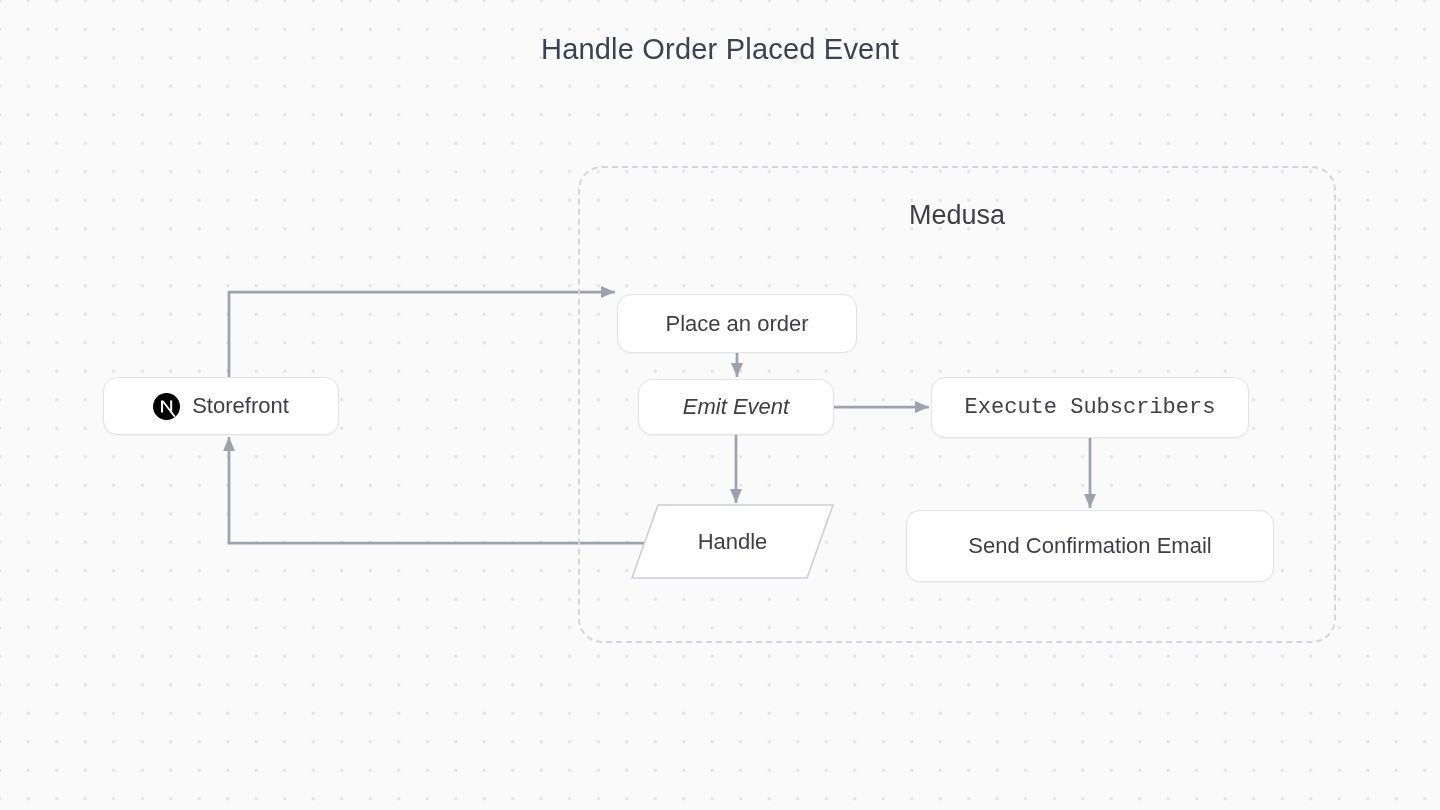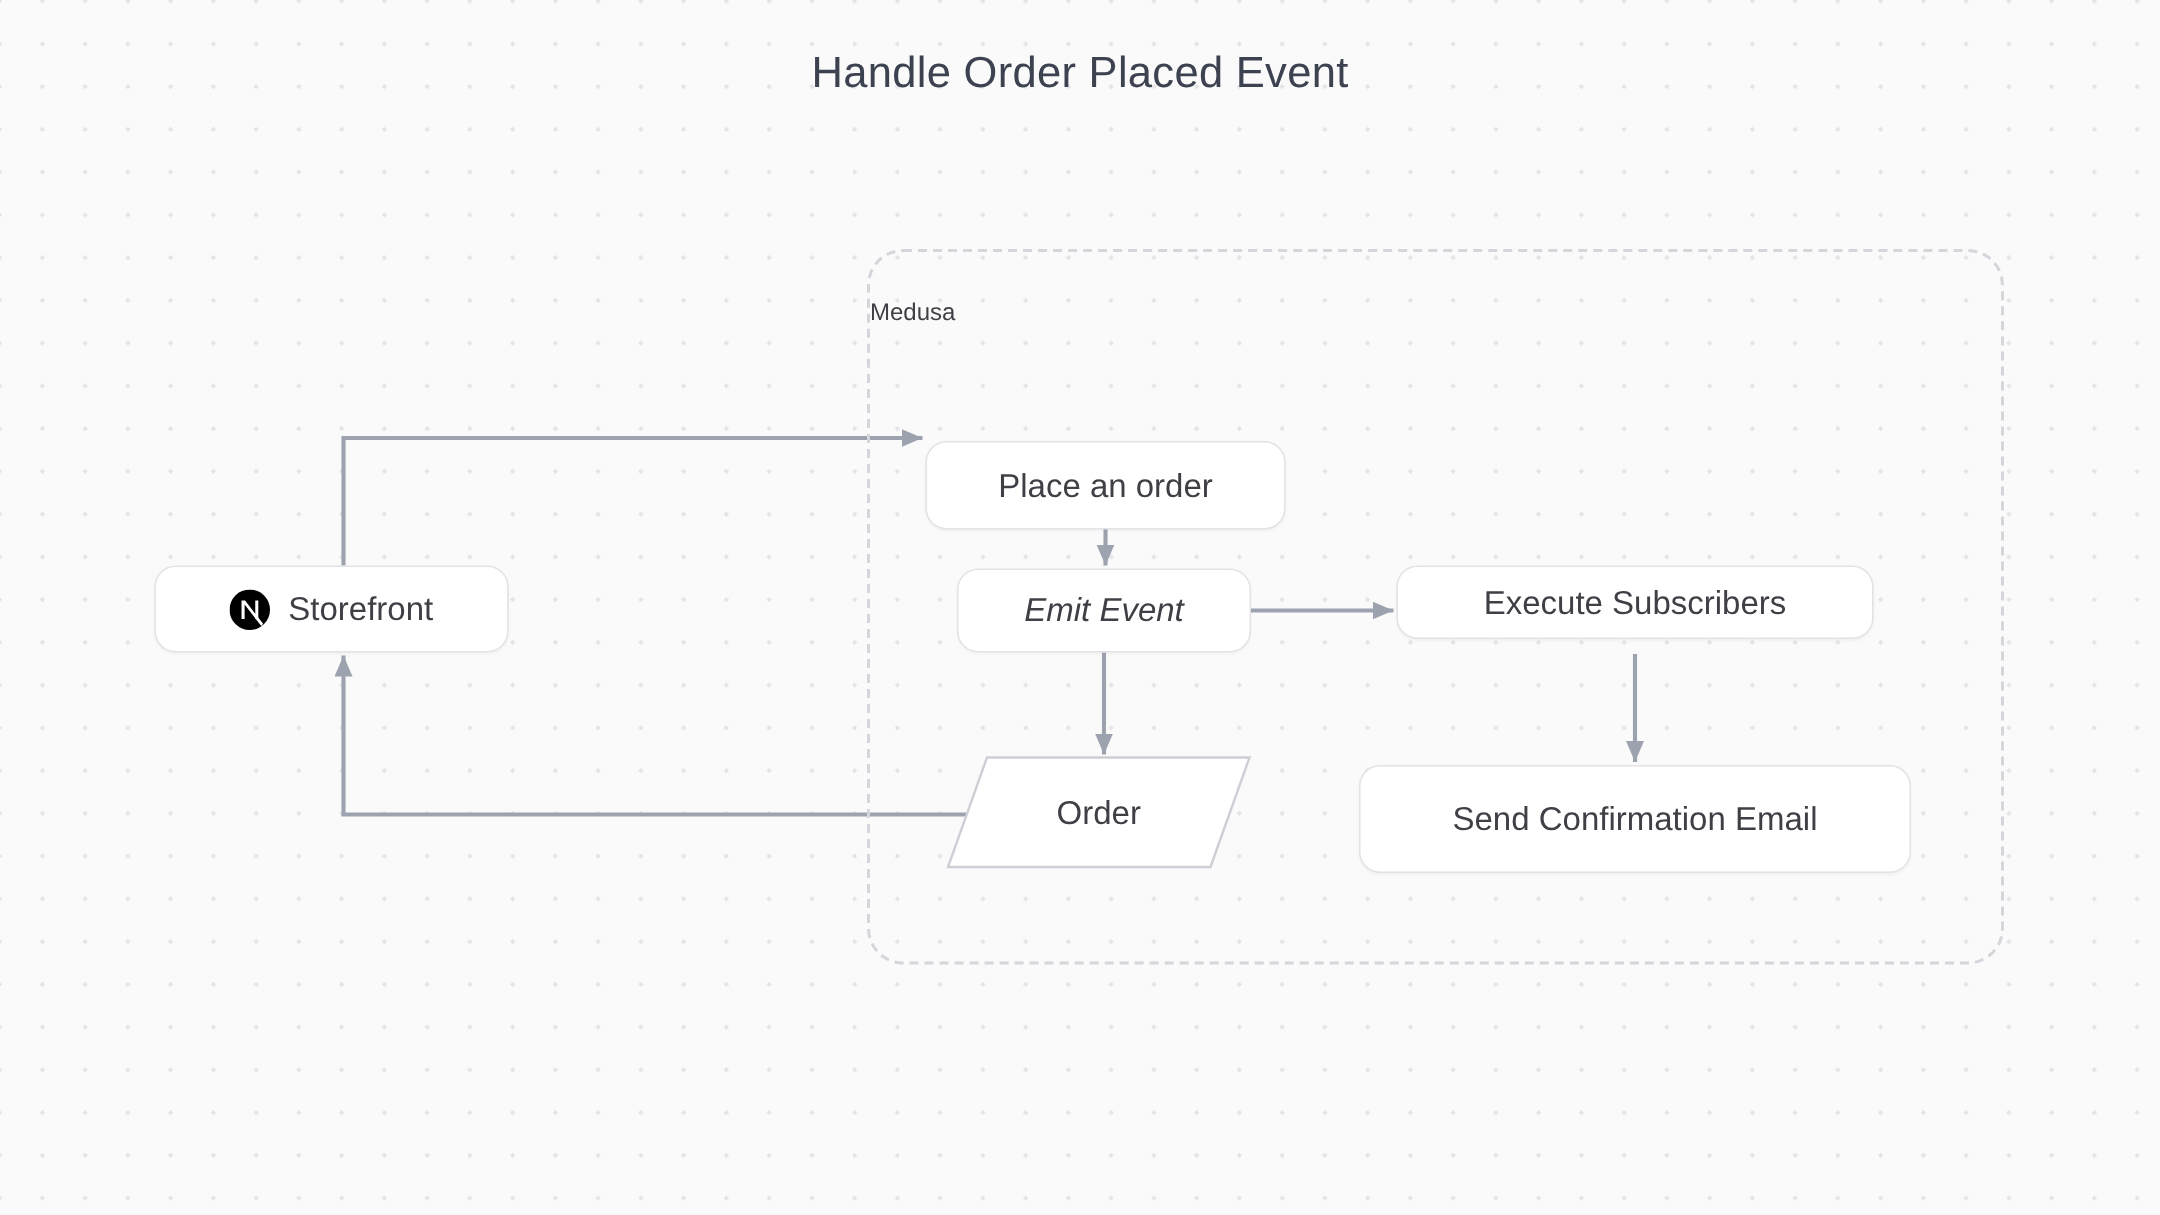--- a/index.html
+++ b/index.html
@@ -29,22 +29,22 @@
     position: absolute;
     left: 578px; top: 166px;
     width: 758px; height: 477px;
     border: 2px dashed #d5d5dc;
     border-radius: 24px;
     box-sizing: border-box;
   }
   .subgraph-label {
     position: absolute;
     left: 0; right: 0; top: 32px;
-    text-align: left;
-    font-size: 16px;
+    text-align: center;
+    font-size: 27px;
     font-weight: 500;
     color: #3f3f46;
   }
   .edge-layer {
     position: absolute;
     left: 0; top: 0;
     width: 1440px; height: 810px;
   }
   .node {
     position: absolute;
@@ -58,21 +58,21 @@
     justify-content: center;
     gap: 12px;
     font-size: 22px;
     font-weight: 500;
     color: #3f3f46;
     white-space: nowrap;
   }
   .node-storefront          { left: 103px; top: 377px; width: 236px; height: 58px; }
   .node-place-order         { left: 617px; top: 258px; width: 240px; height: 59px; margin-top: 36px; }
   .node-emit-event          { left: 638px; top: 379px; width: 196px; height: 56px; font-style: italic; }
-  .node-execute-subscribers { left: 931px; top: 377px; width: 318px; height: 49px; }
+  .node-execute-subscribers { left: 931px; top: 377px; width: 318px; height: 61px; font-family: Liberation Mono, monospace; }
   .node-send-email          { left: 906px; top: 510px; width: 368px; height: 72px; }
   .node-order-label {
     position: absolute;
     left: 645px; top: 505px; width: 175px; height: 73px;
     display: flex; align-items: center; justify-content: center;
     font-size: 22px; font-weight: 500; color: #3f3f46;
   }
   .edge-label {
     position: absolute;
     left: 355px; top: 508px; width: 200px;
@@ -134,21 +134,21 @@
 
   <div class="node node-emit-event">
     <span>Emit Event</span>
   </div>
 
   <div class="node node-execute-subscribers">
     <span>Execute Subscribers</span>
   </div>
 
   <div class="node-order-label">
-    <span>Order</span>
+    <span>Handle</span>
   </div>
 
   <div class="node node-send-email">
     <span>Send Confirmation Email</span>
   </div>
 
 
 </div>
 
 </body></html>

